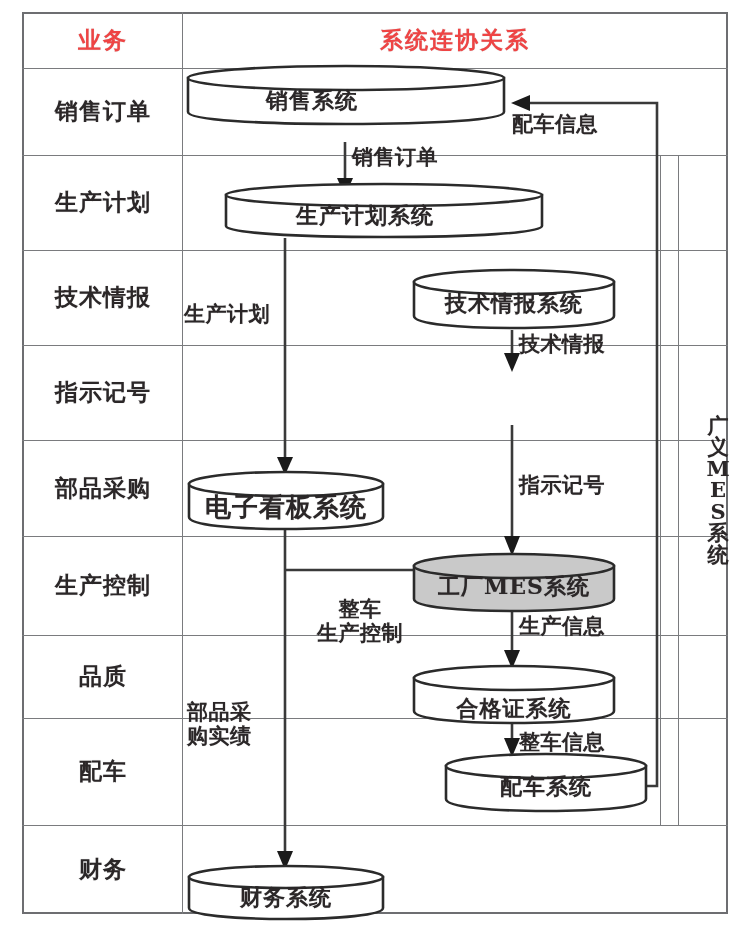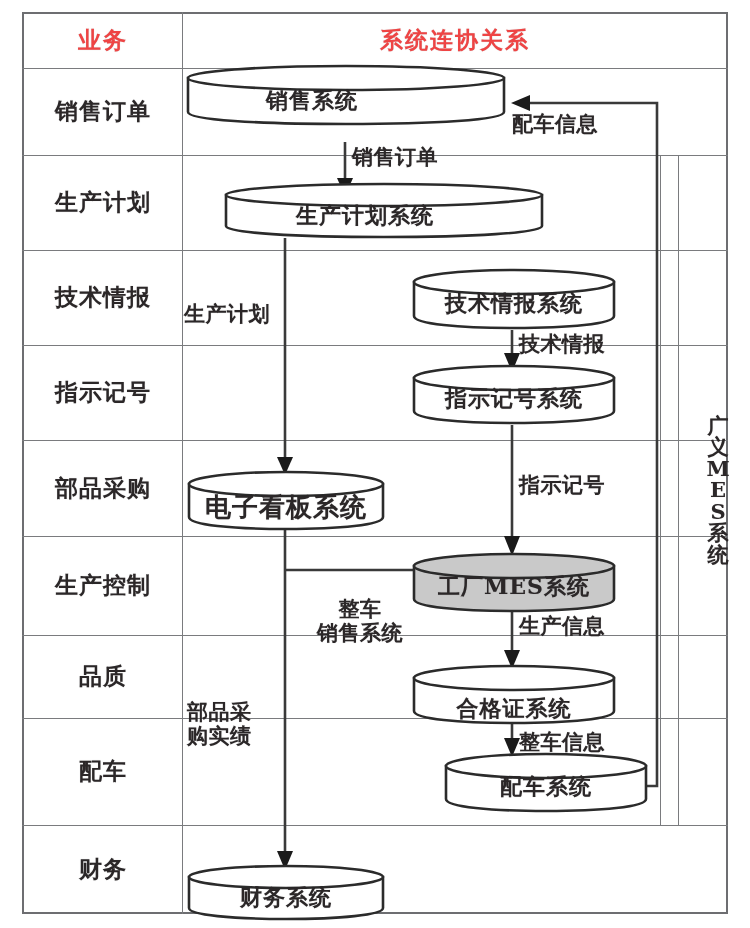--- a/index.html
+++ b/index.html
@@ -209,27 +209,20 @@
   </div>
 
   <div class="cyl" style="left:412px;top:268px;width:204px;height:64px;">
     <svg width="204" height="64" viewBox="0 0 204 64">
       <path class="body" d="M2,14 L2,48 C2,56 48,60 102,60 C156,60 202,56 202,48 L202,14 Z"></path>
       <ellipse class="cap" cx="102" cy="14" rx="100" ry="12"></ellipse>
     </svg>
     <div class="cyl-label" style="top:21px;">技术情报系统</div>
   </div>
 
-  <div class="cyl" style="left:412px;top:364px;width:204px;height:62px;">
-    <svg width="204" height="62" viewBox="0 0 204 62">
-      <path class="body" d="M2,14 L2,47 C2,55 48,59 102,59 C156,59 202,55 202,47 L202,14 Z"></path>
-      <ellipse class="cap" cx="102" cy="14" rx="100" ry="12"></ellipse>
-    </svg>
-    <div class="cyl-label" style="top:20px;">指示记号系统</div>
-  </div>
 
   <div class="cyl" style="left:187px;top:470px;width:198px;height:62px;">
     <svg width="198" height="62" viewBox="0 0 198 62">
       <path class="body" d="M2,14 L2,47 C2,55 46,59 99,59 C152,59 196,55 196,47 L196,14 Z"></path>
       <ellipse class="cap" cx="99" cy="14" rx="97" ry="12"></ellipse>
     </svg>
     <div class="cyl-label" style="top:20px;font-size:26px;">电子看板系统</div>
   </div>
 
   <div class="cyl shaded" style="left:412px;top:552px;width:204px;height:62px;">
@@ -265,17 +258,17 @@
   </div>
 
   <div class="edge-label" style="left:352px;top:145px;">销售订单</div>
   <div class="edge-label" style="left:184px;top:302px;">生产计划</div>
   <div class="edge-label" style="left:519px;top:332px;">技术情报</div>
   <div class="edge-label" style="left:519px;top:473px;">指示记号</div>
   <div class="edge-label" style="left:519px;top:614px;">生产信息</div>
   <div class="edge-label" style="left:519px;top:730px;">整车信息</div>
   <div class="edge-label" style="left:512px;top:112px;">配车信息</div>
   <div class="edge-label" style="left:317px;top:597px;text-align:center;">整车
-销售系统</div>
+生产控制</div>
   <div class="edge-label" style="left:187px;top:700px;text-align:center;">部品采
 购实绩</div>
 
 </div>
 
 </body></html>

